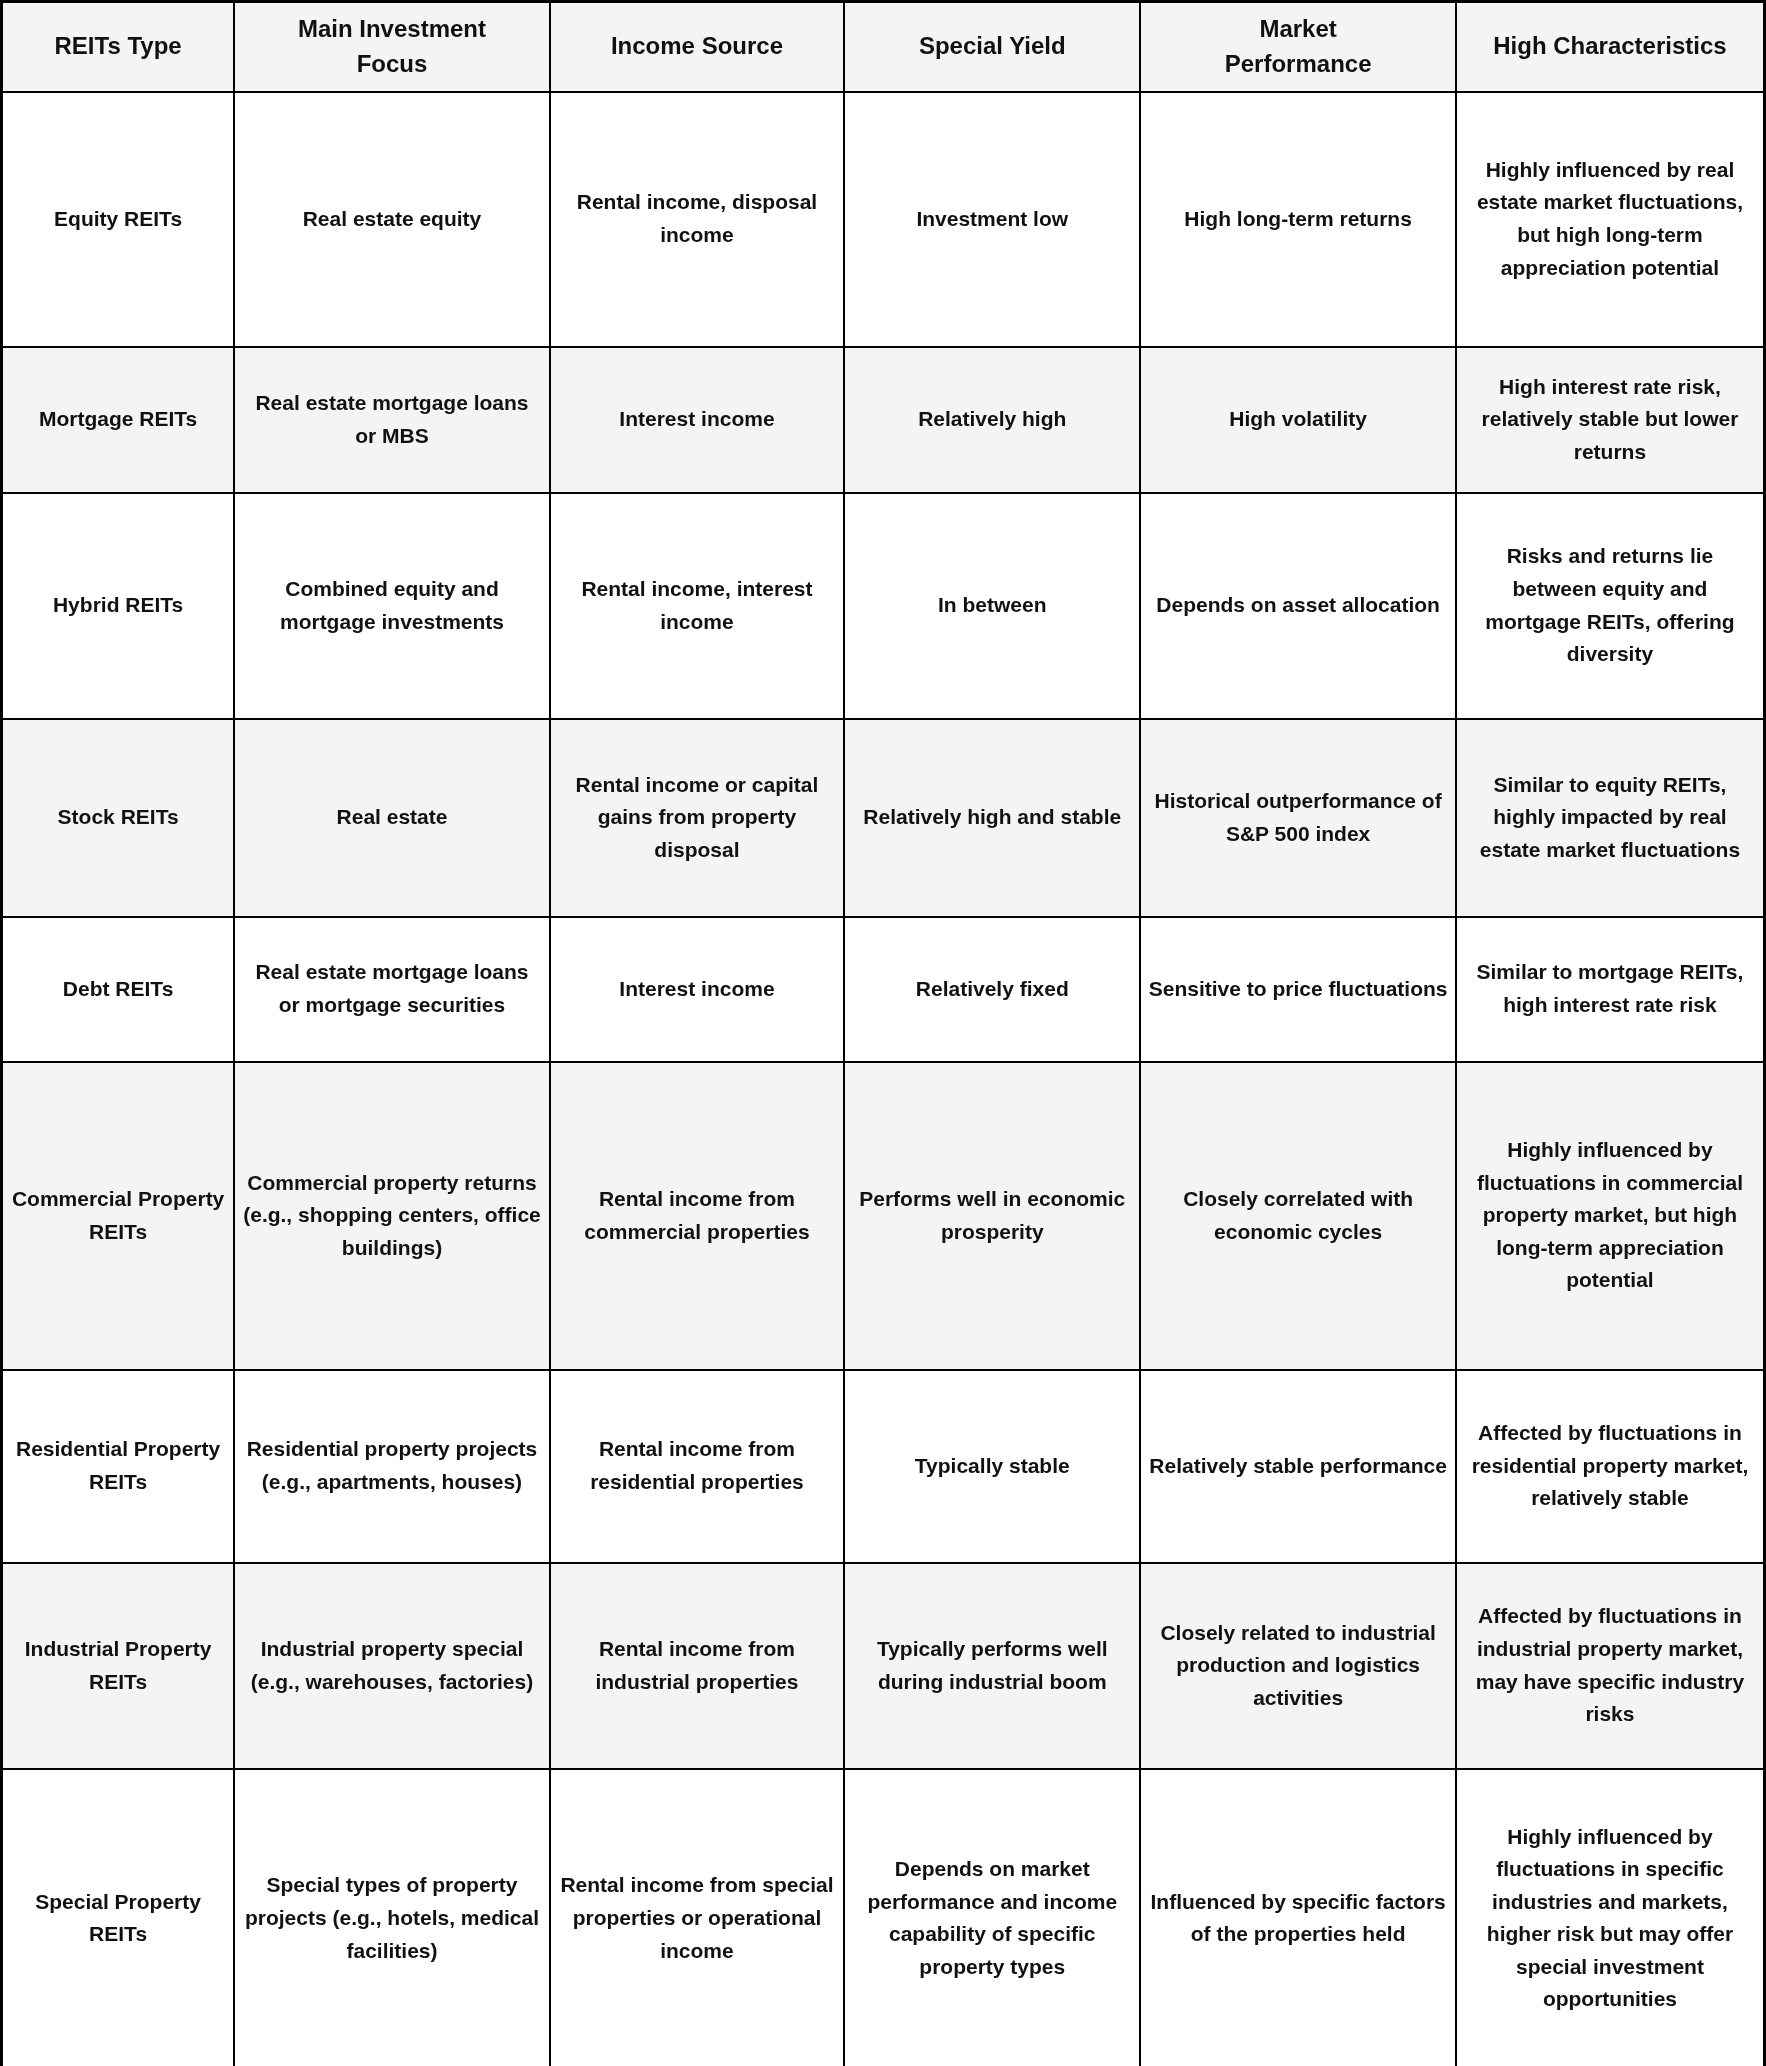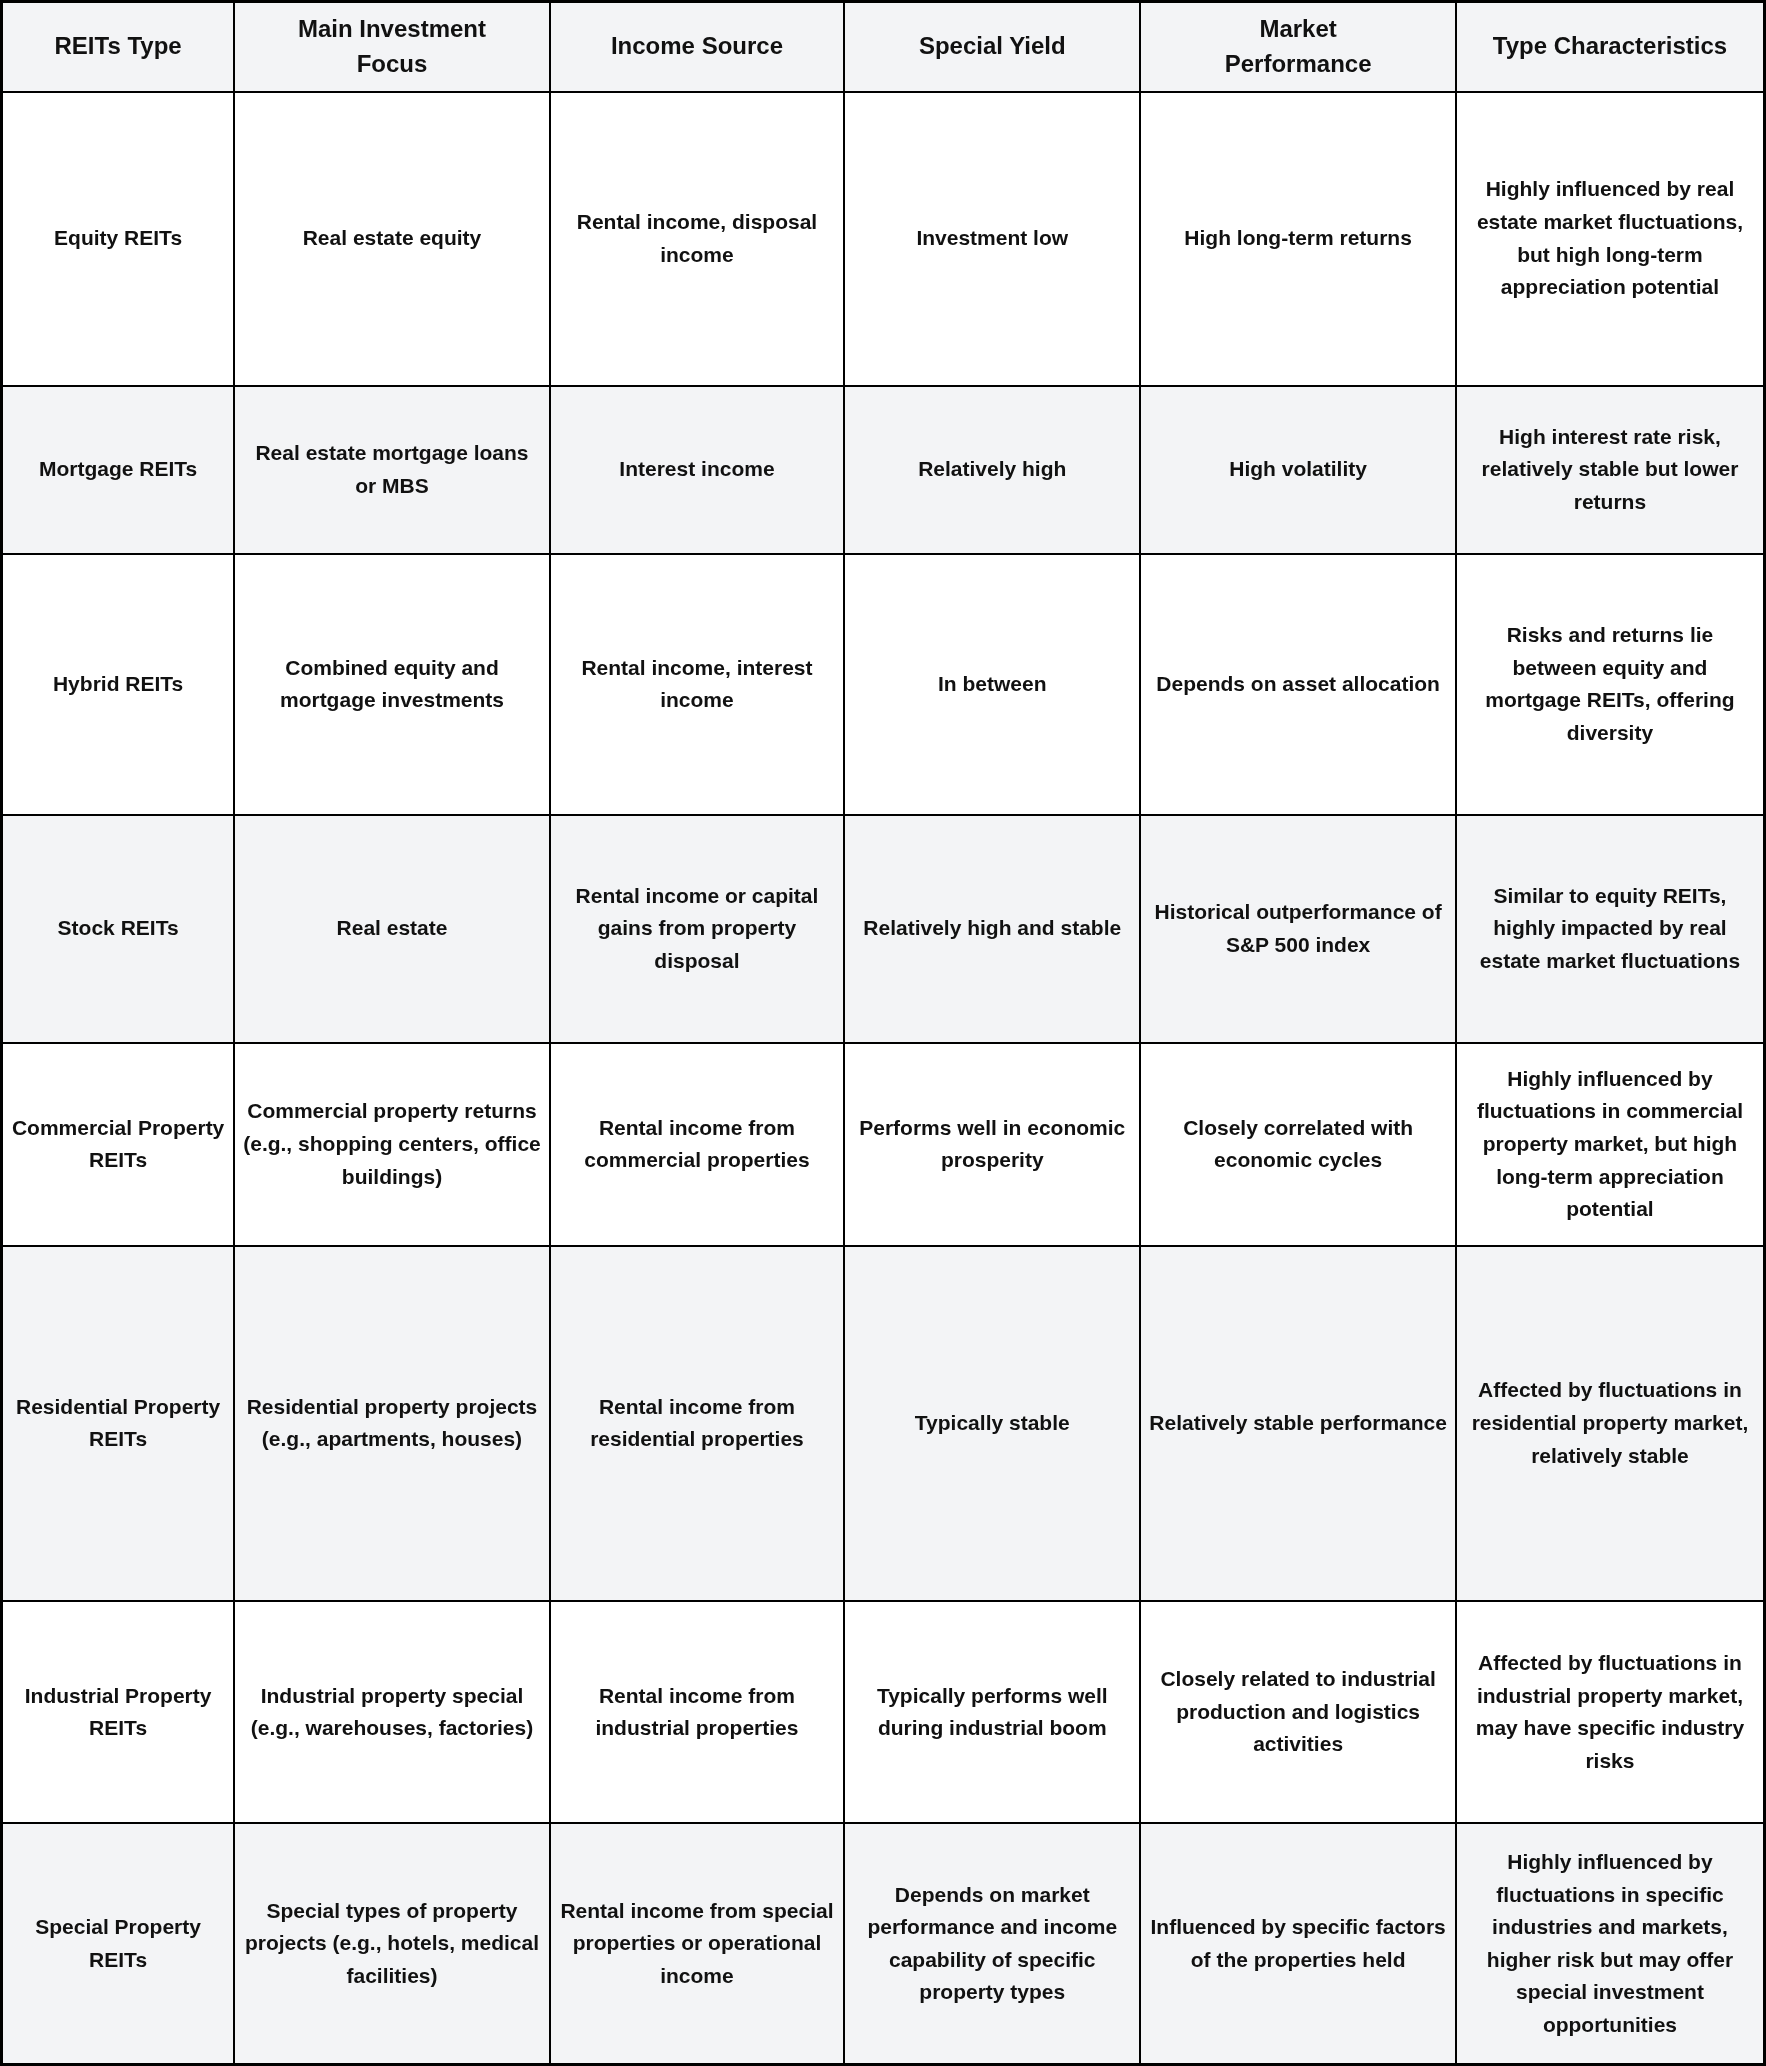--- a/index.html
+++ b/index.html
@@ -80,21 +80,21 @@
     </colgroup>
     <thead>
       <tr id="headerRow">
           <th>REITs Type</th>
           <th>Main Investment
 Focus</th>
           <th>Income Source</th>
           <th>Special Yield</th>
           <th>Market
 Performance</th>
-          <th>Type Characteristics</th>
+          <th>High Characteristics</th>
         </tr>
     </thead>
     <tbody id="bodyRows">
         <tr>
           <td>Equity REITs</td>
           <td>Real estate equity</td>
           <td>Rental income, disposal income</td>
           <td>Investment low</td>
           <td>High long-term returns</td>
           <td>Highly influenced by real estate market fluctuations, but high long-term appreciation potential</td>
@@ -115,20 +115,28 @@
           <td>Depends on asset allocation</td>
           <td>Risks and returns lie between equity and mortgage REITs, offering diversity</td>
         </tr>
         <tr>
           <td>Stock REITs</td>
           <td>Real estate</td>
           <td>Rental income or capital gains from property disposal</td>
           <td>Relatively high and stable</td>
           <td>Historical outperformance of S&amp;P 500 index</td>
           <td>Similar to equity REITs, highly impacted by real estate market fluctuations</td>
+        </tr>
+        <tr>
+          <td>Debt REITs</td>
+          <td>Real estate mortgage loans or mortgage securities</td>
+          <td>Interest income</td>
+          <td>Relatively fixed</td>
+          <td>Sensitive to price fluctuations</td>
+          <td>Similar to mortgage REITs, high interest rate risk</td>
         </tr>
         <tr>
           <td>Commercial Property REITs</td>
           <td>Commercial property returns (e.g., shopping centers, office buildings)</td>
           <td>Rental income from commercial properties</td>
           <td>Performs well in economic prosperity</td>
           <td>Closely correlated with economic cycles</td>
           <td>Highly influenced by fluctuations in commercial property market, but high long-term appreciation potential</td>
         </tr>
         <tr>

